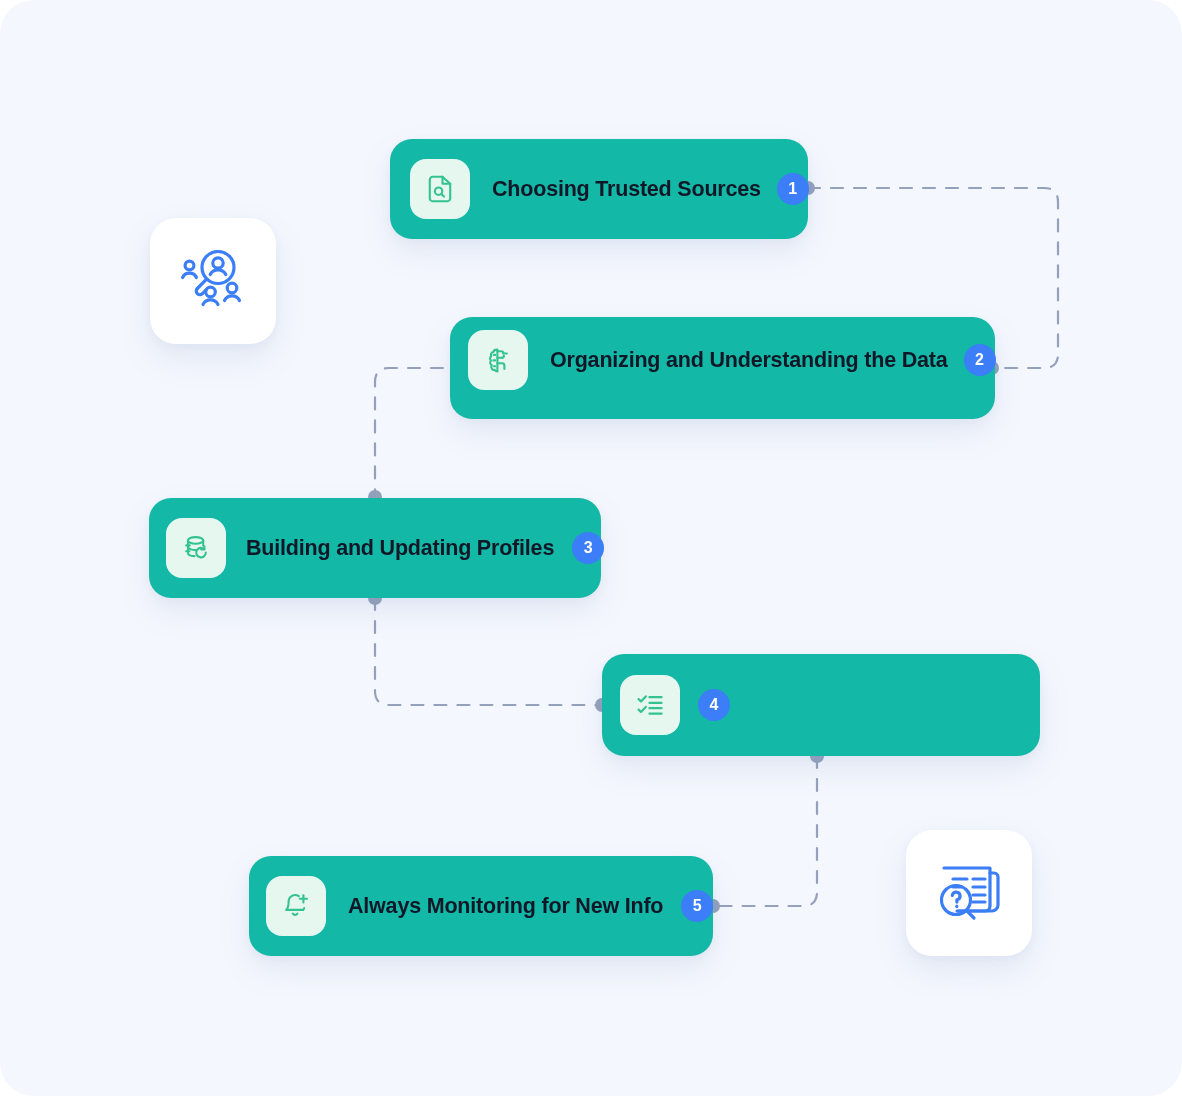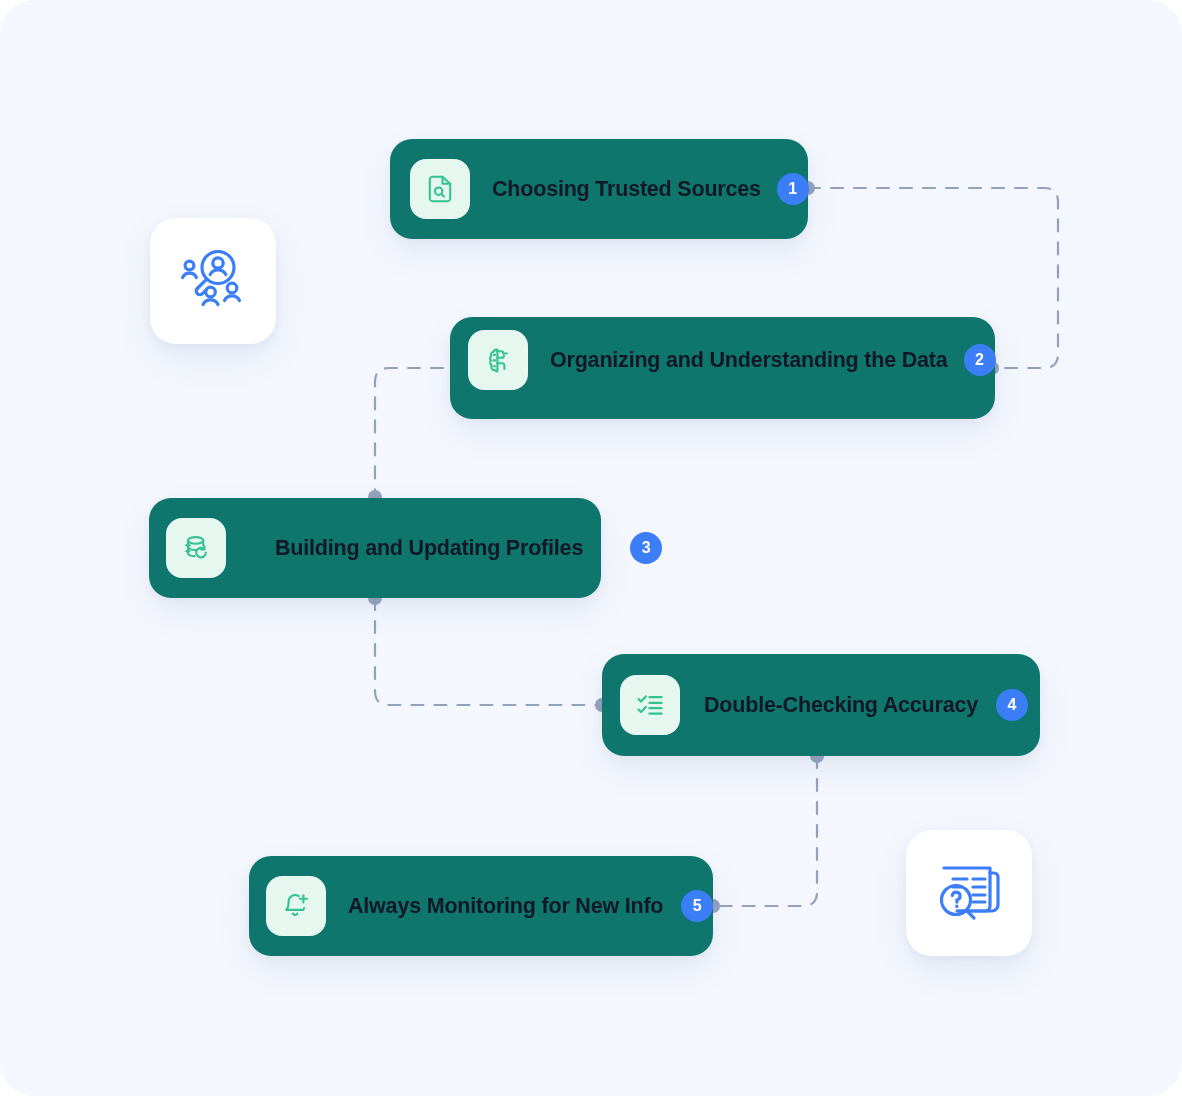--- a/index.html
+++ b/index.html
@@ -33,21 +33,21 @@
     z-index: 1;
     pointer-events: none;
   }
 
   
   .card {
     position: absolute;
     z-index: 3;
     display: flex;
     align-items: center;
-    background: #0f766e;
+    background: #14b8a6;
     border-radius: 22px;
     box-shadow: 0 14px 30px rgba(120, 140, 190, 0.13),
                 0 3px 9px rgba(120, 140, 190, 0.07);
     box-sizing: border-box;
   }
   .icon-tile {
     width: 60px;
     height: 60px;
     min-width: 60px;
     border-radius: 16px;
@@ -81,21 +81,21 @@
 
   
   #card-1 { left: 390px; top: 139px;  width: 418px; height: 100px; padding: 0 20px 0 20px; }
   #card-1 .card-label { margin-left: 22px; }
   #card-1 .badge { margin-left: 16px; }
 
   #card-2 { left: 450px; top: 317px;  width: 545px; height: 102px; padding: 0 20px 16px 18px; }
   #card-2 .card-label { margin-left: 22px; }
   #card-2 .badge { margin-left: 16px; }
 
-  #card-3 { left: 149px; top: 498px;  width: 452px; height: 100px; padding: 0 20px 0 17px; gap: 29px; }
+  #card-3 { left: 149px; top: 498px;  width: 452px; height: 100px; padding: 0 20px 0 17px; }
   #card-3 .card-label { margin-left: 20px; }
   #card-3 .badge { margin-left: 18px; }
 
   #card-4 { left: 602px; top: 654px;  width: 438px; height: 102px; padding: 0 20px 0 18px; }
   #card-4 .card-label { margin-left: 24px; }
   #card-4 .badge { margin-left: 18px; }
 
   #card-5 { left: 249px; top: 856px;  width: 464px; height: 100px; padding: 0 20px 0 17px; }
   #card-5 .card-label { margin-left: 22px; }
   #card-5 .badge { margin-left: 18px; }
@@ -237,21 +237,20 @@
     <div class="icon-tile">
       <svg width="30" height="30" viewBox="0 0 30 30" fill="none" stroke="#34c38f" stroke-width="2.2" stroke-linecap="round" stroke-linejoin="round">
         <path d="M3.6 9.1 L6 11.5 L10.8 6.4"></path>
         <path d="M3.6 19.6 L6 22 L10.8 16.9"></path>
         <path d="M14.4 7.2h12.2"></path>
         <path d="M14.4 12.8h12.2"></path>
         <path d="M14.4 18.2h12.2"></path>
         <path d="M14.4 23.6h12.2"></path>
       </svg>
     </div>
-    <span class="card-label">Double-Checking Accuracy</span>
     <span class="badge">4</span>
   </div>
 
   <div class="card" id="card-5">
     <div class="icon-tile">
       <svg width="30" height="30" viewBox="0 0 30 30" fill="none" stroke="#34c38f" stroke-width="2.1" stroke-linecap="round" stroke-linejoin="round">
         <path d="M17.8 5.1A6.6 6.6 0 0 0 7.6 10.8c0 6.3-2.4 8.1-2.4 8.1h16.9"></path>
         <path d="M22.1 18.9s.6-.5 1.1-1.9"></path>
         <path d="M11.8 22.6a2.6 2.6 0 0 0 4.6 0"></path>
         <path d="M22.4 4.2v7.2"></path>

